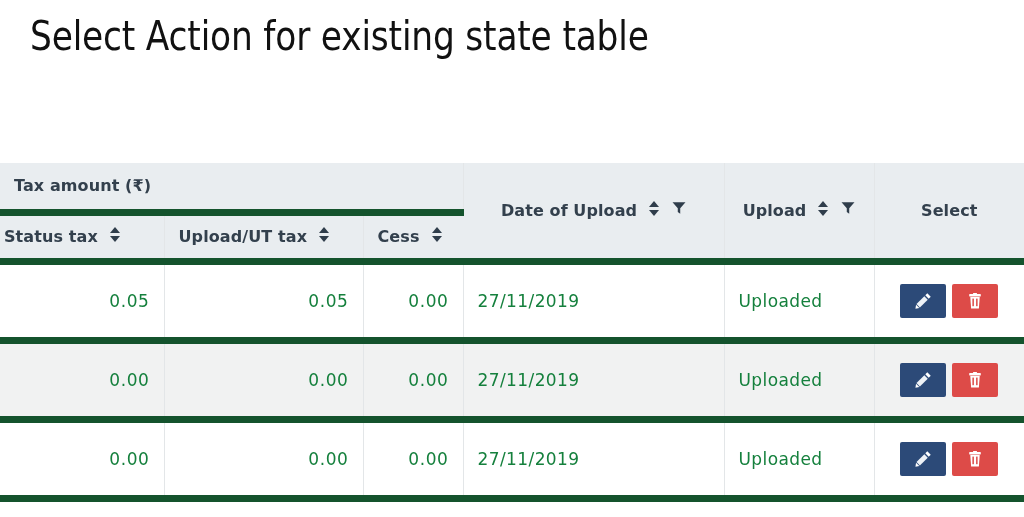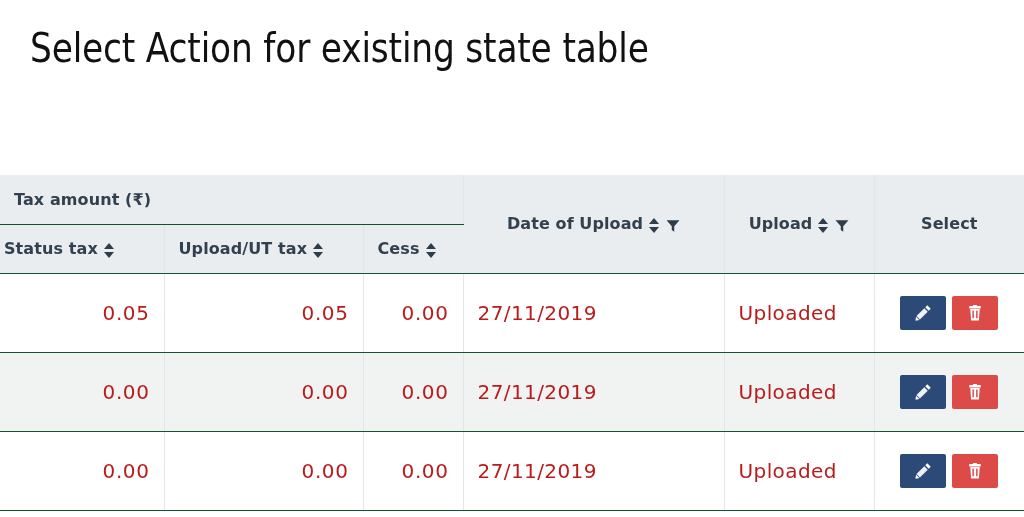--- a/index.html
+++ b/index.html
@@ -11,21 +11,20 @@
     background: #ffffff;
     overflow: hidden;
     font-family: "Liberation Sans", sans-serif;
   }
 
   #page {
     position: relative;
     width: 1024px;
     height: 398px;
     background: #ffffff;
-    margin-top: 12px;
   }
 
   
   .page-title {
     position: absolute;
     left: 30px;
     top: 6px;
     font-family: "DejaVu Sans", sans-serif;
     font-size: 40px;
     font-weight: 400;
@@ -48,21 +47,21 @@
   table.state-table {
     border-collapse: collapse;
     width: 1024px;
     table-layout: fixed;
     font-family: "DejaVu Sans", sans-serif;
   }
 
   table.state-table th,
   table.state-table td {
     border-right: 1px solid #e3e6e8;
-    border-bottom: 1px solid #14532d;
+    border-bottom: 7px solid #14532d;
     padding: 0 14px;
     vertical-align: middle;
   }
 
   table.state-table th:last-child,
   table.state-table td:last-child {
     border-right: none;
   }
 
   thead th {
@@ -91,28 +90,28 @@
   th.sub-head.c-cess    { padding-left: 14px; }
 
   th.span-head {
     height: 98px;
     text-align: center;
     white-space: nowrap;
   }
 
   .th-inner {
     display: inline-flex;
-    align-items: flex-end;
-    gap: 6px;
+    align-items: flex-start;
+    gap: 12px;
   }
 
   tbody td {
     height: 79px;
-    font-size: 20px;
-    color: #b91c1c;
+    font-size: 17px;
+    color: #15803d;
     background: #ffffff;
   }
 
   tbody tr.striped td {
     background: #f1f2f2;
   }
 
   td.num { text-align: right; padding-right: 18px; letter-spacing: 0.6px; }
   td.ctr { text-align: left; letter-spacing: 0.4px; }
   td.act { text-align: center; padding: 0; }

